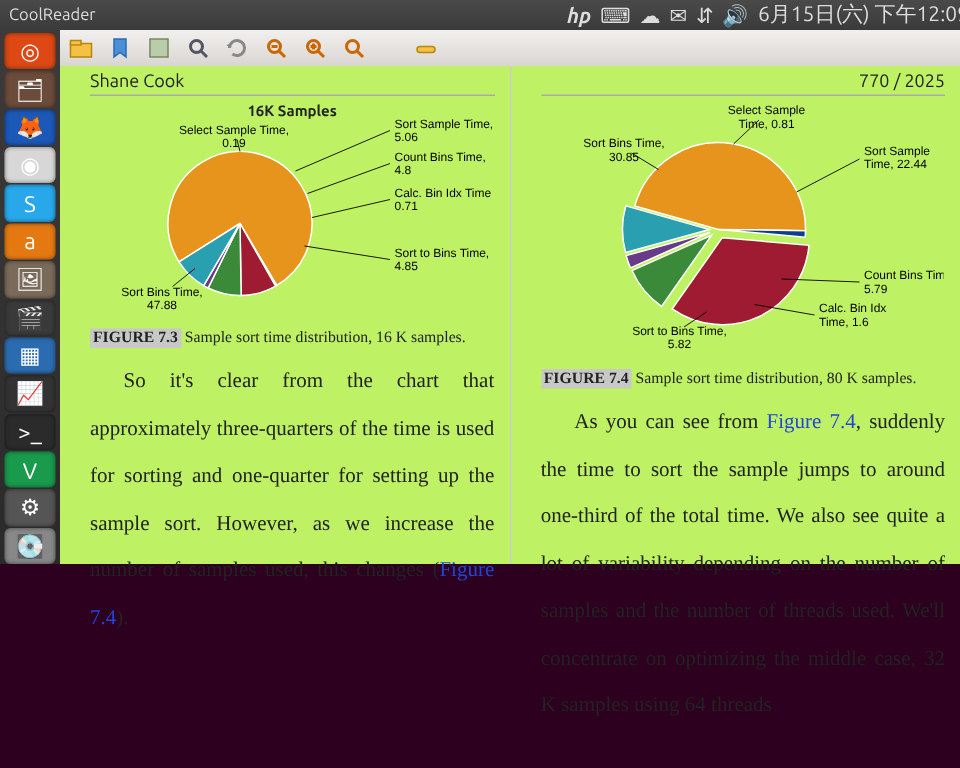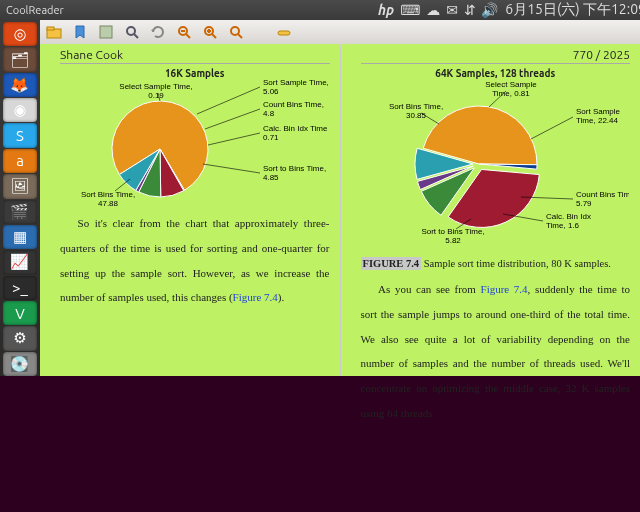--- a/index.html
+++ b/index.html
@@ -91,21 +91,21 @@
     padding: 0 0 2px 0;
     border-bottom: 1px solid #aaa;
     margin-bottom: 4px;
     display: flex;
   }
   .page-header .right { margin-left: auto; }
   .pie { flex: 0 0 auto; }
   .chart-title { text-align: center; font-weight: bold; font-size: 10px; margin-bottom: 0; }
   .fig-caption { font-family: Georgia, serif; font-size: 10.5px; line-height: 2.1; text-align: justify; margin-top: 6px; }
   .fig-caption .fignum { background: #c8c8c8; font-weight: bold; padding: 1px 2px; }
-  .body-text { font-family: Georgia, serif; font-size: 11px; line-height: 2.25; text-align: justify; text-indent: 1.6em; margin-top: 2px; }
+  .body-text { font-family: Georgia, serif; font-size: 14px; line-height: 2.25; text-align: justify; text-indent: 1.6em; margin-top: 2px; }
   .body-text a { color: #2244dd; text-decoration: none; }
   .clabel { font-size: 8px; fill: #000; font-family: Arial, sans-serif; }
   .cline { stroke: #000; stroke-width: 0.6; fill: none; }
 </style>
 </head>
 <body>
 
 <div class="desktop">
 
   <div class="menubar">
@@ -221,30 +221,32 @@
           <polyline points="145,50 200,30" class="cline"></polyline>
           <text x="203" y="28" class="clabel" text-anchor="start">Count Bins Time,</text>
           <text x="203" y="37" class="clabel" text-anchor="start">4.8</text>
           <polyline points="148,66 200,54" class="cline"></polyline>
           <text x="203" y="52" class="clabel" text-anchor="start">Calc. Bin Idx Time,</text>
           <text x="203" y="61" class="clabel" text-anchor="start">0.71</text>
           <polyline points="143,85 200,94" class="cline"></polyline>
           <text x="203" y="92" class="clabel" text-anchor="start">Sort to Bins Time,</text>
           <text x="203" y="101" class="clabel" text-anchor="start">4.85</text>
         </svg>
+      <div class="fig-caption">
+        <span class="fignum">FIGURE  7.3</span><span>  Sample sort time distribution, 16 K samples.</span>
+      </div>
       <p class="body-text">
         <span>So it's clear from the chart that approximately three-quarters of the time is used for sorting and one-quarter for setting up the sample sort. However, as we increase the number of samples used, this changes (</span><a href="#">Figure 7.4</a><span>).</span>
       </p>
     </div>
 
     <div class="page">
       <div class="page-header">
         <span class="right">770 / 2025</span>
       </div>
-      <div class="chart-title">64K Samples, 128 threads</div>
       <svg class="pie" width="268" height="168" viewBox="0 0 268 168" id="pie-right">
           <path d="M 118 85 L 62.177871846582825 69.25547687532362 A 58 58 0 0 1 175.9950472267676 85.75795591230235 Z" fill="#e7941d" stroke="#fff" stroke-width="1"></path>
           <path d="M 118 85 L 175.9950472267676 85.75795591230235 A 58 58 0 0 1 175.77209117873204 90.13667994294688 Z" fill="#0b3d91" stroke="#fff" stroke-width="1"></path>
           <path d="M 120.52717584327866 90.4418179184119 L 178.2992670220107 95.57849786135878 A 58 58 0 0 1 87.17786788419681 137.8952019774052 Z" fill="#9e1b32" stroke="#fff" stroke-width="1"></path>
           <path d="M 113.36476995674028 88.80980871515388 L 80.01546199765843 136.2631927741472 A 58 58 0 0 1 60.35200901732194 112.33951711921364 Z" fill="#3a8a3a" stroke="#fff" stroke-width="1"></path>
           <path d="M 112.34960143599923 87.01816651144995 L 59.33684049658089 110.54787491550971 A 58 58 0 0 1 56.425786467824935 102.39759821113915 Z" fill="#6a3a8a" stroke="#fff" stroke-width="1"></path>
           <path d="M 112.000032022668 84.98039716881411 L 56.0762170544937 100.35982886850331 A 58 58 0 0 1 56.17790386925081 69.23587404413774 Z" fill="#2a9fb0" stroke="#fff" stroke-width="1"></path>
           <polyline points="78,45 60,34" class="cline"></polyline>
           <text x="55" y="30" class="clabel" text-anchor="middle">Sort Bins Time,</text>
           <text x="55" y="39" class="clabel" text-anchor="middle">30.85</text>

